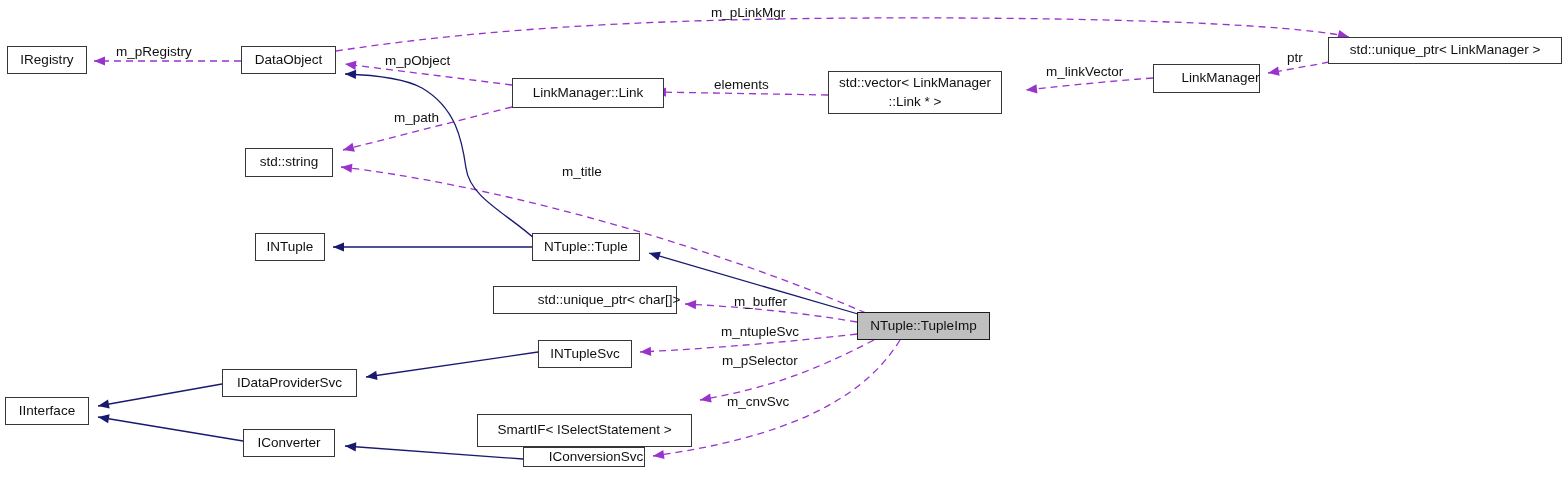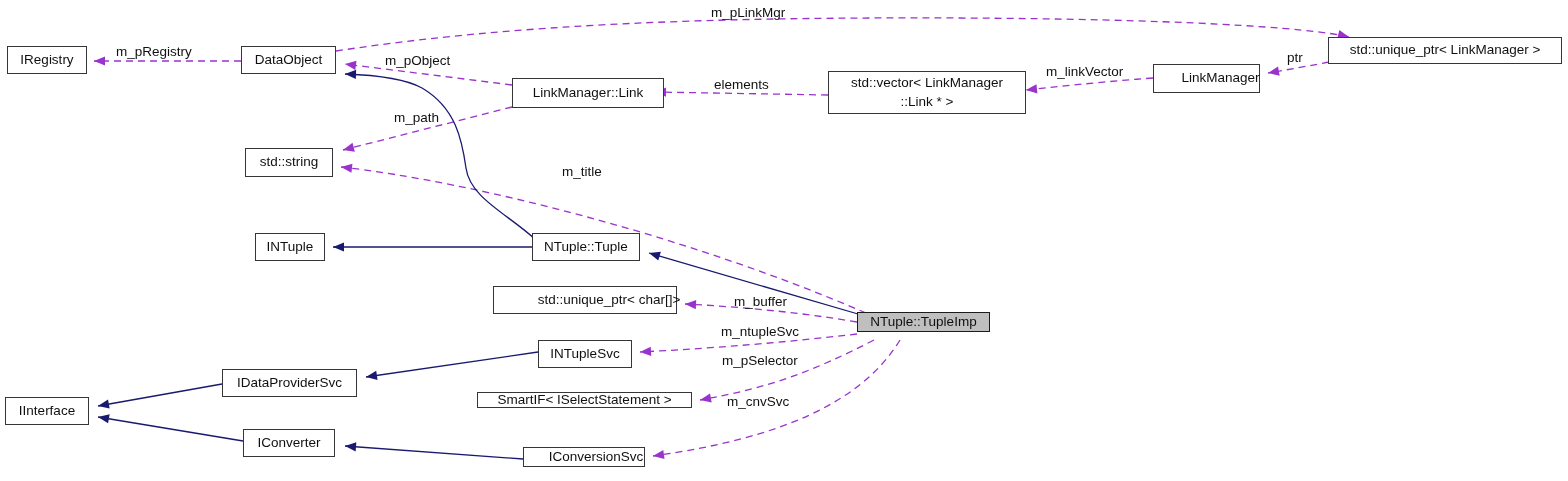--- a/index.html
+++ b/index.html
@@ -60,21 +60,21 @@
       <path d="M523,459 L345,446" marker-end="url(#arrowN)"></path>
     </g>
   </svg>
 
   <div class="node" style="left:7px; top:46px; width:80px; height:28px;">IRegistry</div>
 
   <div class="node" style="left:241px; top:46px; width:95px; height:28px;">DataObject</div>
 
   <div class="node" style="left:512px; top:78px; width:152px; height:30px;">LinkManager::Link</div>
 
-  <div class="node" style="left:828px; top:71px; width:198px; height:43px;">
+  <div class="node" style="left:828px; top:71px; width:174px; height:43px;">
     <span>std::vector&lt; LinkManager</span>
     <span>::Link * &gt;</span>
   </div>
 
   <div class="node" style="left:1153px; top:64px; width:107px; height:29px;padding-left:28px;">LinkManager</div>
 
   <div class="node" style="left:1328px; top:37px; width:234px; height:27px;">std::unique_ptr&lt; LinkManager &gt;</div>
 
   <div class="node" style="left:245px; top:148px; width:88px; height:29px;">std::string</div>
 
@@ -83,27 +83,27 @@
   <div class="node" style="left:532px; top:233px; width:108px; height:28px;">NTuple::Tuple</div>
 
   <div class="node" style="left:493px; top:286px; width:184px; height:28px;padding-left:48px;">std::unique_ptr&lt; char[]&gt;</div>
 
   <div class="node" style="left:538px; top:340px; width:94px; height:28px;">INTupleSvc</div>
 
   <div class="node" style="left:222px; top:369px; width:135px; height:28px;">IDataProviderSvc</div>
 
   <div class="node" style="left:5px; top:397px; width:84px; height:28px;">IInterface</div>
 
-  <div class="node" style="left:477px; top:392px; width:215px; height:16px;">SmartIF&lt; ISelectStatement &gt;</div>
+  <div class="node" style="left:477px; top:414px; width:215px; height:33px;">SmartIF&lt; ISelectStatement &gt;</div>
 
   <div class="node" style="left:243px; top:429px; width:92px; height:28px;">IConverter</div>
 
   <div class="node" style="left:523px; top:447px; width:122px; height:20px;padding-left:24px;">IConversionSvc</div>
 
-  <div class="node highlight" style="left:857px; top:312px; width:133px; height:20px;">NTuple::TupleImp</div>
+  <div class="node highlight" style="left:857px; top:312px; width:133px; height:28px;">NTuple::TupleImp</div>
 
   <div class="edge-label" style="left:116px; top:44px;">m_pRegistry</div>
   <div class="edge-label" style="left:711px; top:5px;">m_pLinkMgr</div>
   <div class="edge-label" style="left:385px; top:53px;">m_pObject</div>
   <div class="edge-label" style="left:714px; top:77px;">elements</div>
   <div class="edge-label" style="left:1046px; top:64px;">m_linkVector</div>
   <div class="edge-label" style="left:1287px; top:50px;">ptr</div>
   <div class="edge-label" style="left:394px; top:110px;">m_path</div>
   <div class="edge-label" style="left:562px; top:164px;">m_title</div>
   <div class="edge-label" style="left:734px; top:294px;">m_buffer</div>

